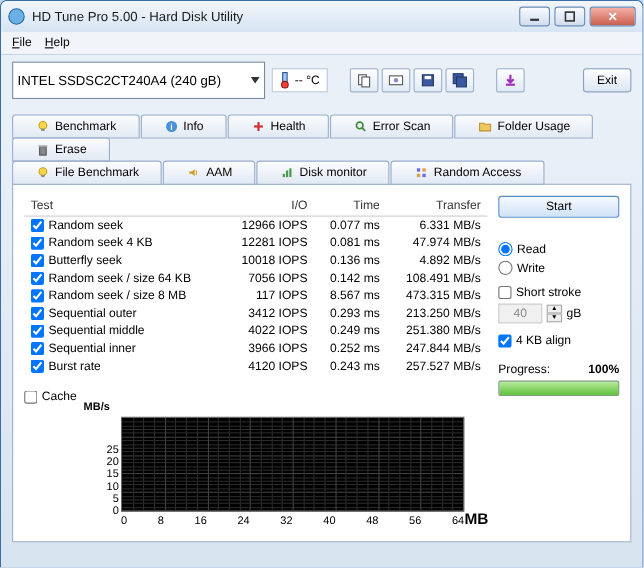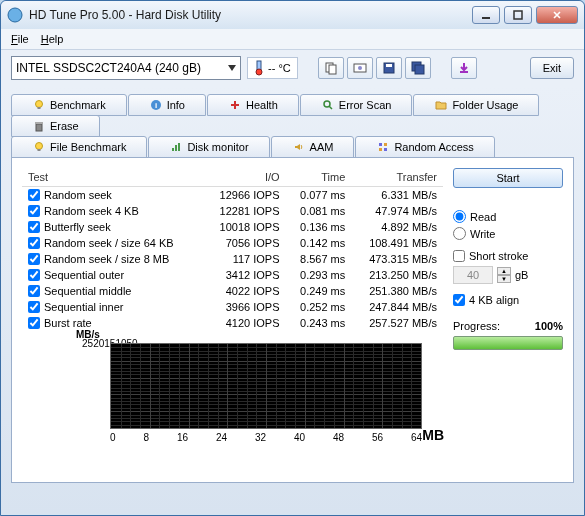--- a/index.html
+++ b/index.html
@@ -13,21 +13,21 @@
 .win-btns { display: flex; gap: 4px; }
 .win-btn { width: 28px; height: 18px; border: 1px solid #6b8bb5; border-radius: 3px; background: linear-gradient(#f9fbfe, #d0dcef); display: flex; align-items: center; justify-content: center; cursor: pointer; }
 .win-btn.close { width: 42px; background: linear-gradient(#f4b0a6, #ca5f4e); }
 .win-btn svg { width: 10px; height: 10px; }
 
 .menubar { display: flex; gap: 12px; padding: 4px 10px; background: #f1f5fa; border-bottom: 1px solid #c8d4e4; }
 .menubar span { cursor: pointer; }
 .menubar span u { text-decoration: underline; }
 
 .toolbar { display: flex; align-items: center; gap: 6px; padding: 6px 10px; background: #eaf0f8; }
-.drive-select { flex: 0 0 230px; height: 24px; border: 1px solid #7a8aa0; background: #fff; padding: 0 4px; display: flex; align-items: center; justify-content: space-between; font-size: 12px; }
+.drive-select { flex: 0 0 230px; height: 34px; border: 1px solid #7a8aa0; background: #fff; padding: 0 4px; display: flex; align-items: center; justify-content: space-between; font-size: 12px; }
 .drive-select .arrow { border-left: 4px solid transparent; border-right: 4px solid transparent; border-top: 6px solid #333; }
 .temp-box { display: flex; align-items: center; gap: 4px; border: 1px solid #b8c6da; background: #fff; padding: 2px 6px; height: 22px; }
 .temp-box .thermo { width: 10px; height: 16px; }
 .icon-btn { width: 26px; height: 22px; border: 1px solid #9cb0ca; background: linear-gradient(#fdfefe, #e2ebf6); border-radius: 2px; display: flex; align-items: center; justify-content: center; cursor: pointer; }
 .icon-group { display: flex; gap: 3px; }
 .exit-btn { margin-left: auto; padding: 2px 12px; height: 22px; border: 1px solid #8aa0be; background: linear-gradient(#fdfefe, #dbe6f3); border-radius: 3px; cursor: pointer; font-size: 11px; }
 
 .content { padding: 8px 10px; background: linear-gradient(#eaf0f8, #d8e3f0); height: calc(100% - 28px - 24px - 34px); }
 
 .tabs { display: flex; flex-wrap: wrap; }
@@ -46,21 +46,21 @@
 td:nth-child(2), td:nth-child(3), td:nth-child(4) { text-align: right; }
 td { padding: 2px 6px; }
 td:first-child { display: flex; align-items: center; gap: 4px; }
 input[type=checkbox] { width: 12px; height: 12px; }
 
 .cache-row { margin-top: 14px; display: flex; align-items: center; gap: 4px; }
 
 .chart { margin-top: 12px; margin-left: 60px; width: 340px; height: 100px; position: relative; }
 .chart-body { position: absolute; left: 28px; top: 0; right: 0; bottom: 14px; background: #000; border: 1px solid #666; }
 .chart-grid { position: absolute; inset: 0; }
-.chart .ylabels { position: absolute; left: 0; top: -5px; bottom: 9px; width: 26px; display: flex; flex-direction: row; justify-content: flex-start; text-align: right; font-size: 10px; }
+.chart .ylabels { position: absolute; left: 0; top: -5px; bottom: 9px; width: 26px; display: flex; flex-direction: column; justify-content: flex-end; text-align: right; font-size: 10px; }
 .chart .xlabels { position: absolute; left: 28px; right: 0; bottom: 0; display: flex; justify-content: space-between; font-size: 10px; }
 .chart-unit-y { position: absolute; left: -6px; top: -14px; font-size: 10px; font-weight: bold; }
 .chart-unit-x { position: absolute; right: -22px; bottom: 0; font-size: 14px; font-weight: bold; margin-top: 24px; }
 
 .start-btn { width: 100%; padding: 3px 0; border: 1px solid #5a8ac6; background: linear-gradient(#f6fafe, #cfe2f7); border-radius: 3px; cursor: pointer; font-size: 11px; margin-bottom: 22px; }
 .radio-row, .chk-row { display: flex; align-items: center; gap: 4px; margin-bottom: 4px; }
 .stroke-input { display: flex; align-items: center; gap: 4px; margin-bottom: 10px; }
 .stroke-input input[type=text] { width: 40px; height: 18px; text-align: center; border: 1px solid #ccc; background: #f0f0f0; color: #888; font-size: 11px; }
 .spinner { display: flex; flex-direction: column; }
 .spinner span { width: 14px; height: 8px; border: 1px solid #aaa; background: #eee; display: flex; align-items: center; justify-content: center; font-size: 6px; line-height: 1; }
@@ -220,35 +220,35 @@
             <svg width="12" height="12" viewBox="0 0 12 12">
               <circle cx="6" cy="5" r="3.5" fill="#ffd54a" stroke="#c0a020"></circle>
               <rect x="4.5" y="8" width="3" height="2" fill="#888"></rect>
             </svg>
           </span>
           <span>File Benchmark</span>
         </div>
         <div class="tab">
           <span class="ticn">
             <svg width="12" height="12" viewBox="0 0 12 12">
+              <path d="M2 5v2h2l3 2V3L4 5z" fill="#d0a030"></path>
+              <path d="M8 4c1 1 1 3 0 4" stroke="#d0a030" fill="none"></path>
+            </svg>
+          </span>
+          <span>AAM</span>
+        </div>
+        <div class="tab">
+          <span class="ticn">
+            <svg width="12" height="12" viewBox="0 0 12 12">
               <rect x="2" y="7" width="2" height="3" fill="#4a9a4a"></rect>
               <rect x="5" y="4" width="2" height="6" fill="#4a9a4a"></rect>
               <rect x="8" y="2" width="2" height="8" fill="#4a9a4a"></rect>
             </svg>
           </span>
           <span>Disk monitor</span>
-        </div>
-        <div class="tab">
-          <span class="ticn">
-            <svg width="12" height="12" viewBox="0 0 12 12">
-              <path d="M2 5v2h2l3 2V3L4 5z" fill="#d0a030"></path>
-              <path d="M8 4c1 1 1 3 0 4" stroke="#d0a030" fill="none"></path>
-            </svg>
-          </span>
-          <span>AAM</span>
         </div>
         <div class="tab">
           <span class="ticn">
             <svg width="12" height="12" viewBox="0 0 12 12">
               <rect x="2" y="2" width="3" height="3" fill="#6a6ae0"></rect>
               <rect x="7" y="2" width="3" height="3" fill="#e0a03a"></rect>
               <rect x="2" y="7" width="3" height="3" fill="#e0a03a"></rect>
               <rect x="7" y="7" width="3" height="3" fill="#6a6ae0"></rect>
             </svg>
           </span>
@@ -344,20 +344,24 @@
                 <td>
                   <input type="checkbox" checked="" style="">
                   <span>Burst rate</span>
                 </td>
                 <td>4120 IOPS</td>
                 <td>0.243 ms</td>
                 <td>257.527 MB/s</td>
               </tr>
             </tbody>
         </table>
+        <div class="cache-row">
+          <input type="checkbox" style="">
+          <span>Cache</span>
+        </div>
         <div class="chart">
           <span class="chart-unit-y">MB/s</span>
           <div class="ylabels" id="ylabels">
               <span>25</span>
               <span>20</span>
               <span>15</span>
               <span>10</span>
               <span>5</span>
               <span>0</span>
             </div>

